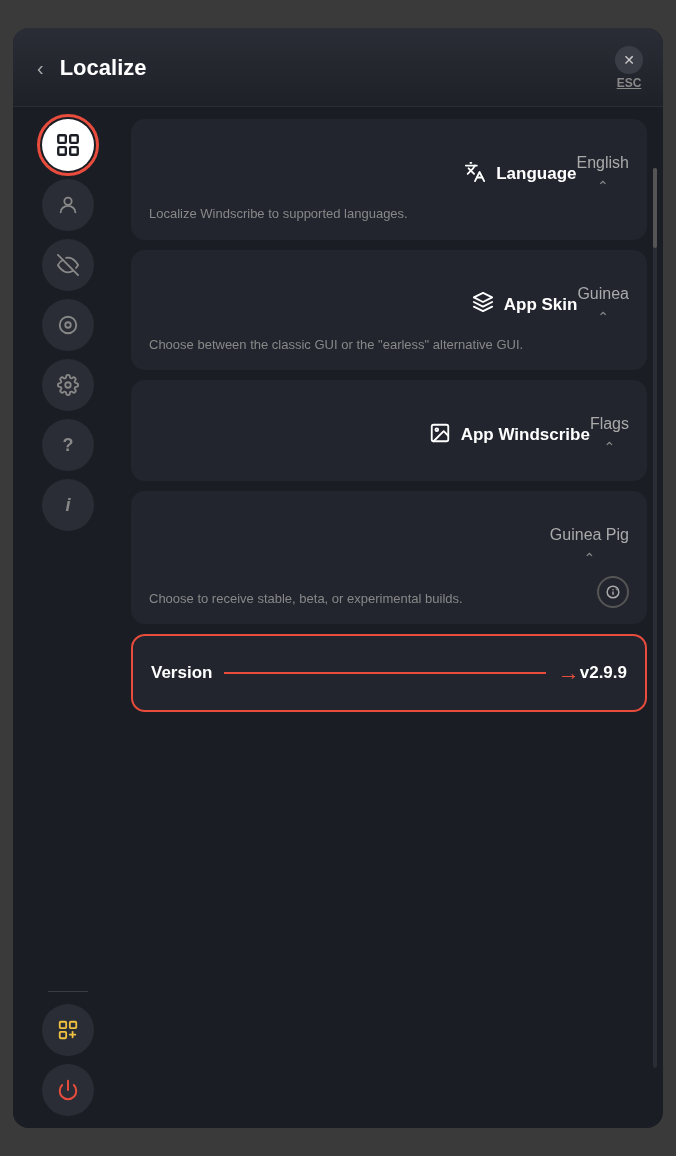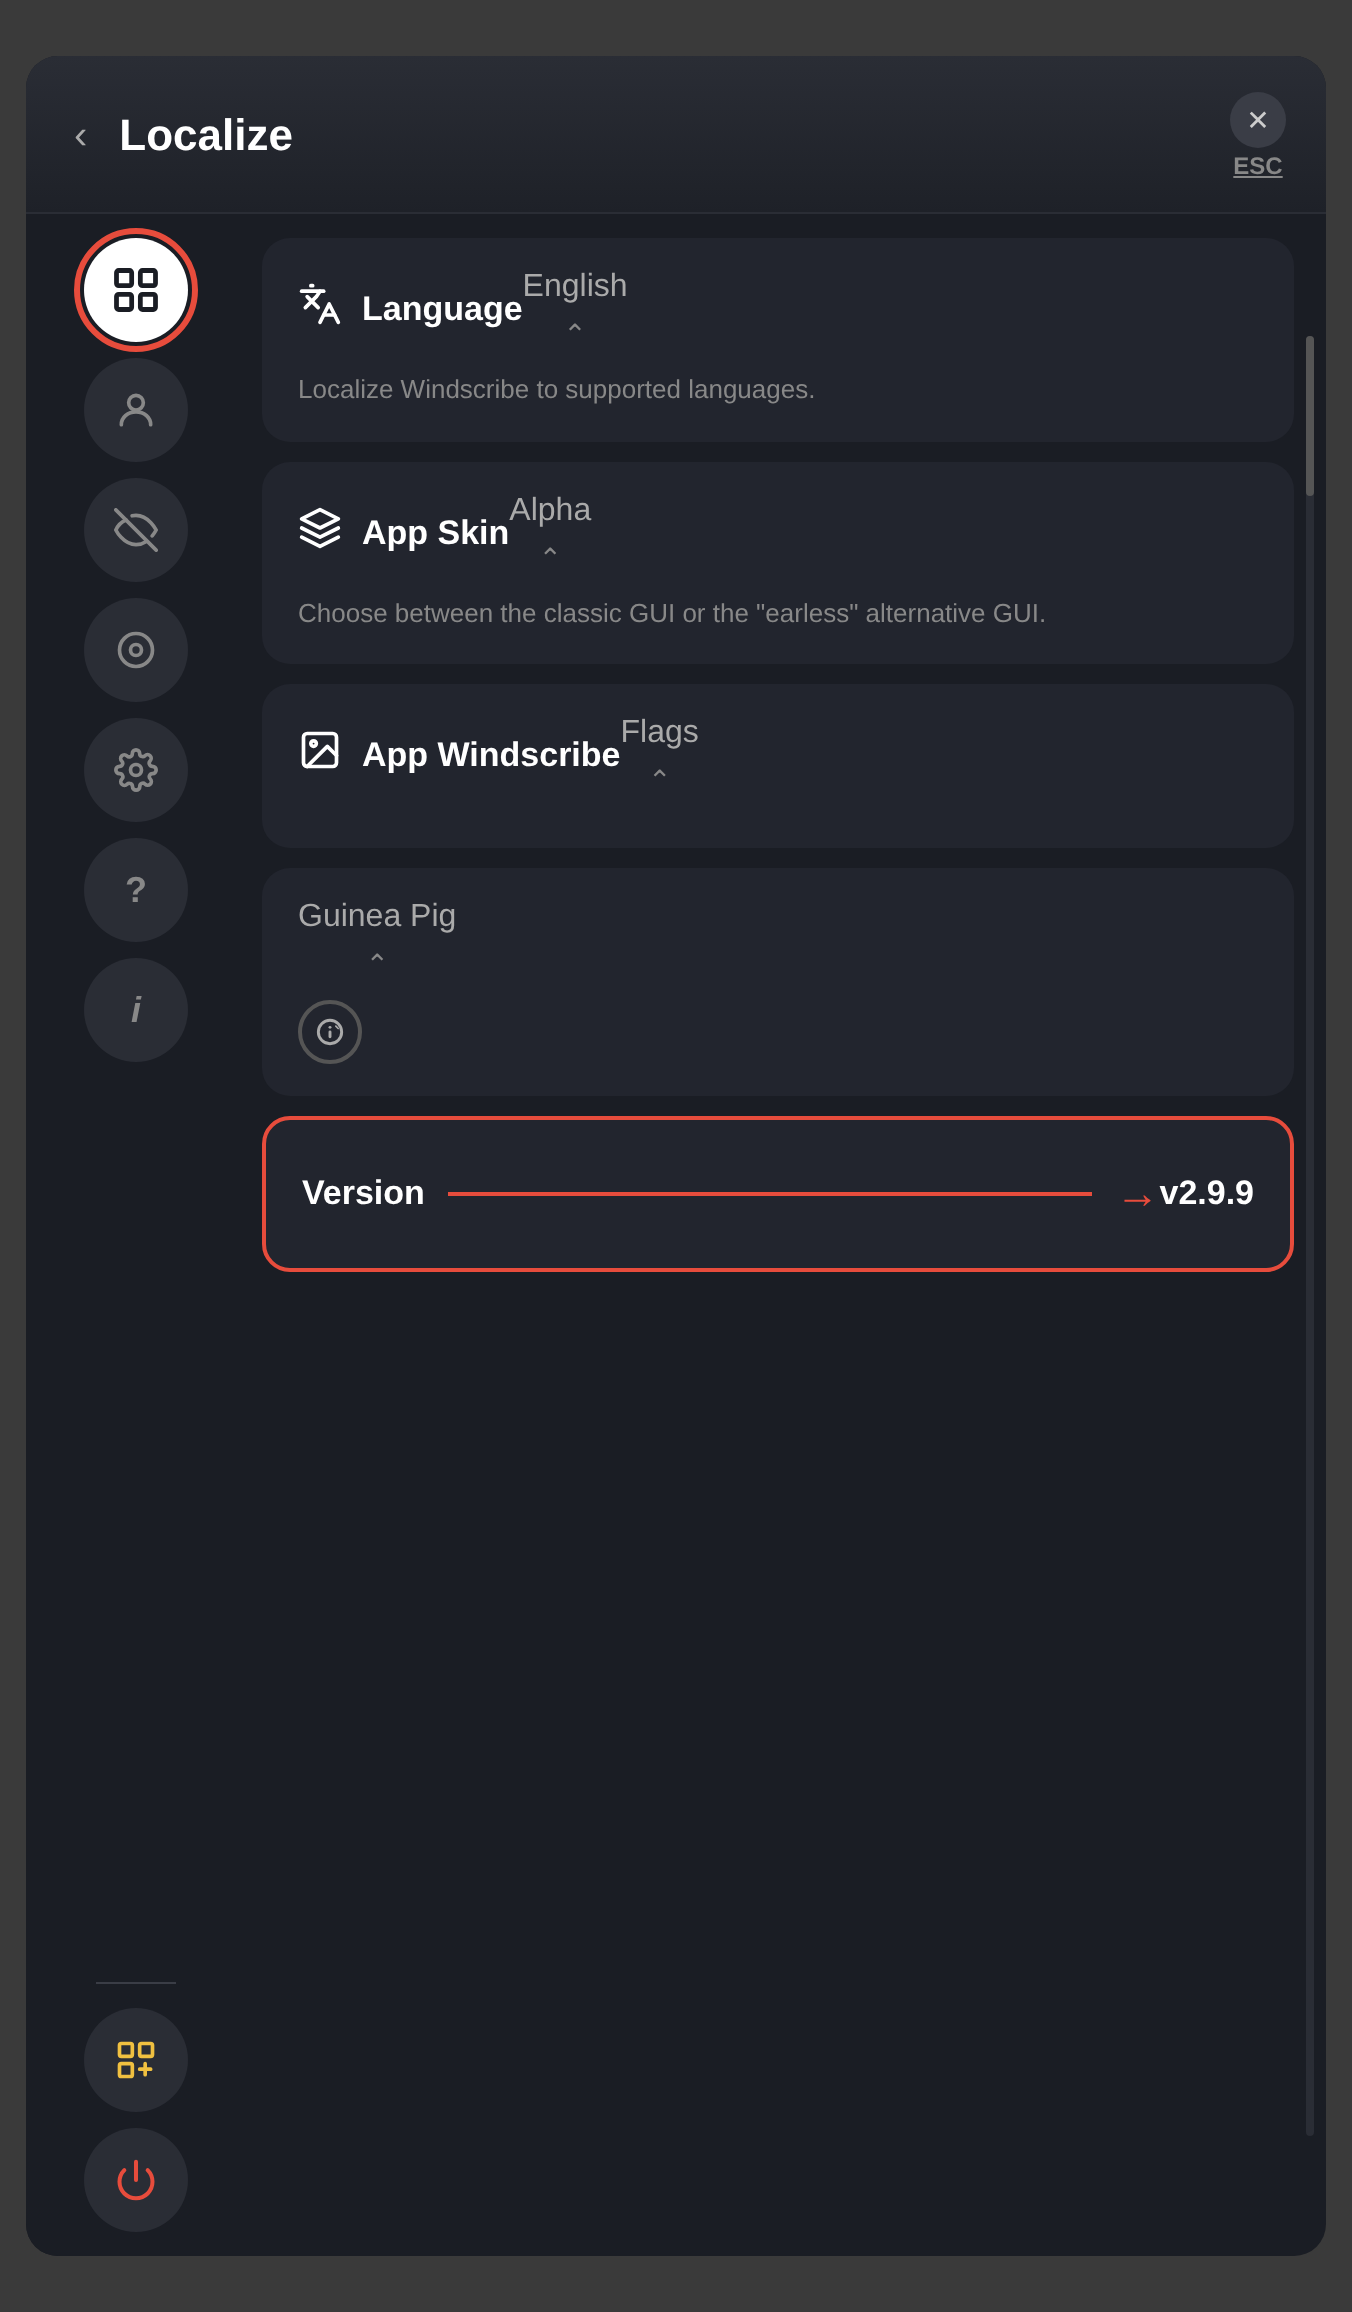--- a/index.html
+++ b/index.html
@@ -145,22 +145,23 @@
     
     .setting-card {
       background: #22252e;
       border-radius: 14px;
       padding: 16px 18px;
       cursor: pointer;
     }
     .setting-card-header {
       display: flex;
       align-items: center;
-      justify-content: flex-start;
+      justify-content: flex-end;
       margin-bottom: 10px;
+      margin-top: 19px;
     }
     .setting-card-title-group {
       display: flex;
       align-items: center;
       gap: 10px;
     }
     .setting-icon {
       color: #fff;
       font-size: 20px;
     }
@@ -373,21 +374,21 @@
             <span class="setting-icon">
               <svg width="22" height="22" viewBox="0 0 24 24" fill="none" stroke="#fff" stroke-width="2" stroke-linecap="round" stroke-linejoin="round">
                 <path d="M12 2L2 7l10 5 10-5-10-5z"></path>
                 <path d="M2 17l10 5 10-5"></path>
                 <path d="M2 12l10 5 10-5"></path>
               </svg>
             </span>
             <span class="setting-title">App Skin</span>
           </div>
           <div class="setting-value-group">
-            <span class="setting-value">Alpha</span>
+            <span class="setting-value">Guinea</span>
             <span class="chevron-icon">⌃</span>
           </div>
         </div>
         <div class="setting-desc">Choose between the classic GUI or the "earless" alternative GUI.</div>
       </div>
 
       <div class="setting-card">
         <div class="setting-card-header">
           <div class="setting-card-title-group">
             <span class="setting-icon">
@@ -407,20 +408,21 @@
       </div>
 
       <div class="setting-card">
         <div class="setting-card-header">
           <div class="setting-value-group">
             <span class="setting-value">Guinea Pig</span>
             <span class="chevron-icon">⌃</span>
           </div>
         </div>
         <div style="display:flex; align-items:flex-end; justify-content:space-between;">
+          <div class="setting-desc" style="flex:1;">Choose to receive stable, beta, or experimental builds.</div>
           <div class="info-icon-circle">
             <svg width="14" height="14" viewBox="0 0 24 24" fill="none" stroke="#aaa" stroke-width="2.5" stroke-linecap="round" stroke-linejoin="round">
               <circle cx="12" cy="12" r="10"></circle>
               <line x1="12" y1="16" x2="12" y2="12"></line>
               <line x1="12" y1="8" x2="12.01" y2="8"></line>
               <polyline points="17 7 19 9" stroke="#aaa" stroke-width="1.5"></polyline>
             </svg>
           </div>
         </div>
       </div>

